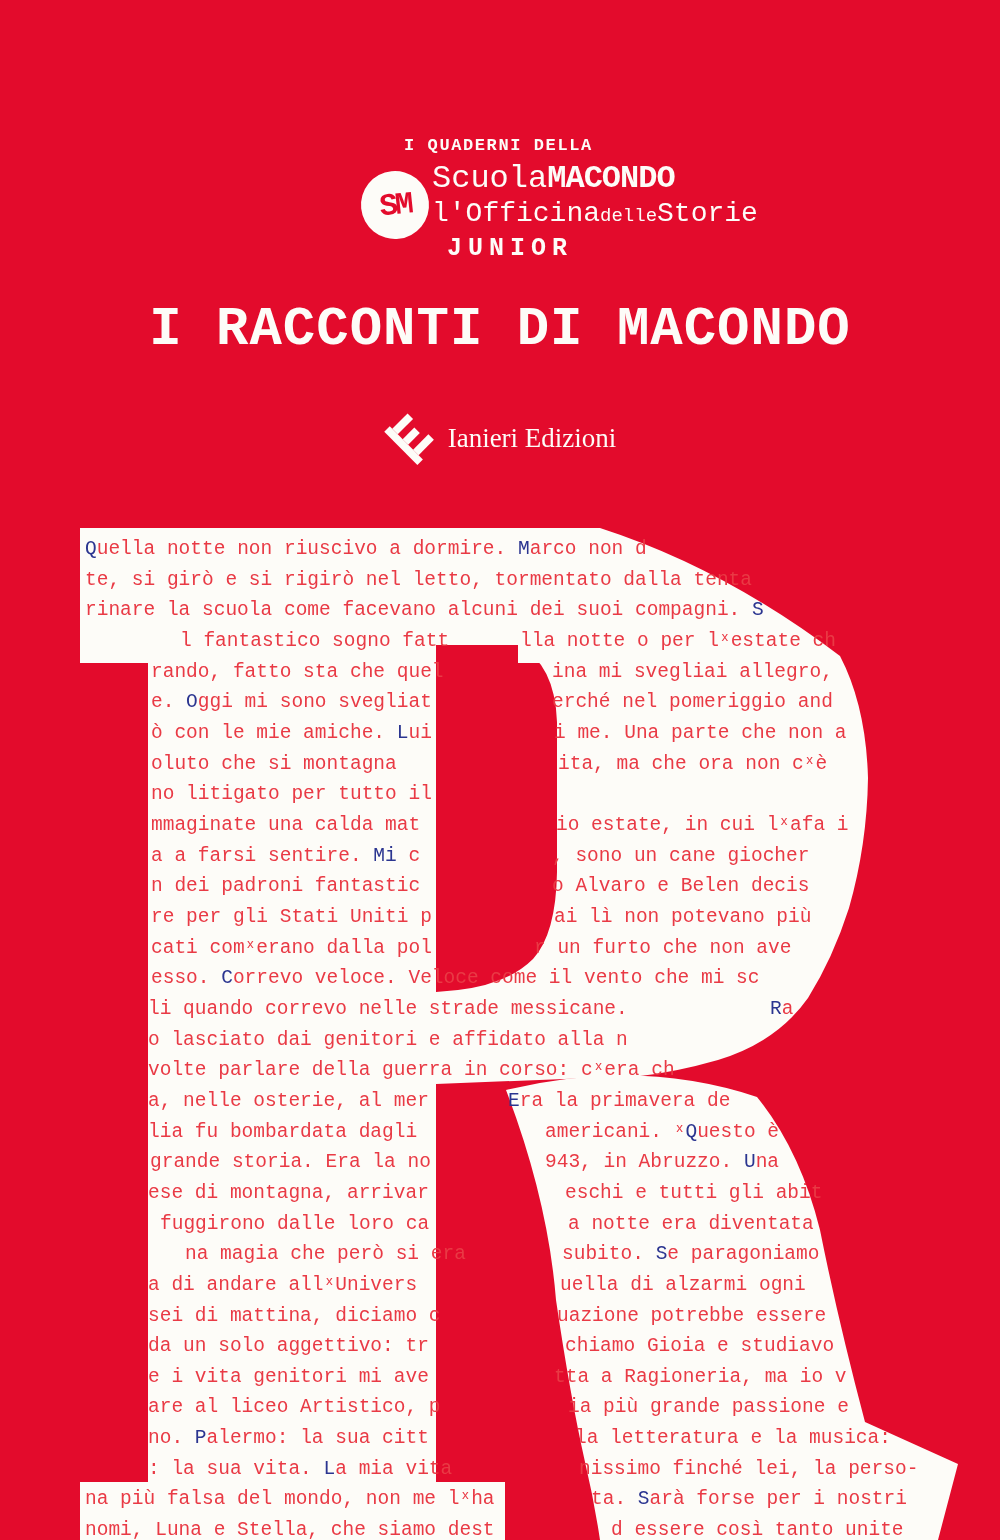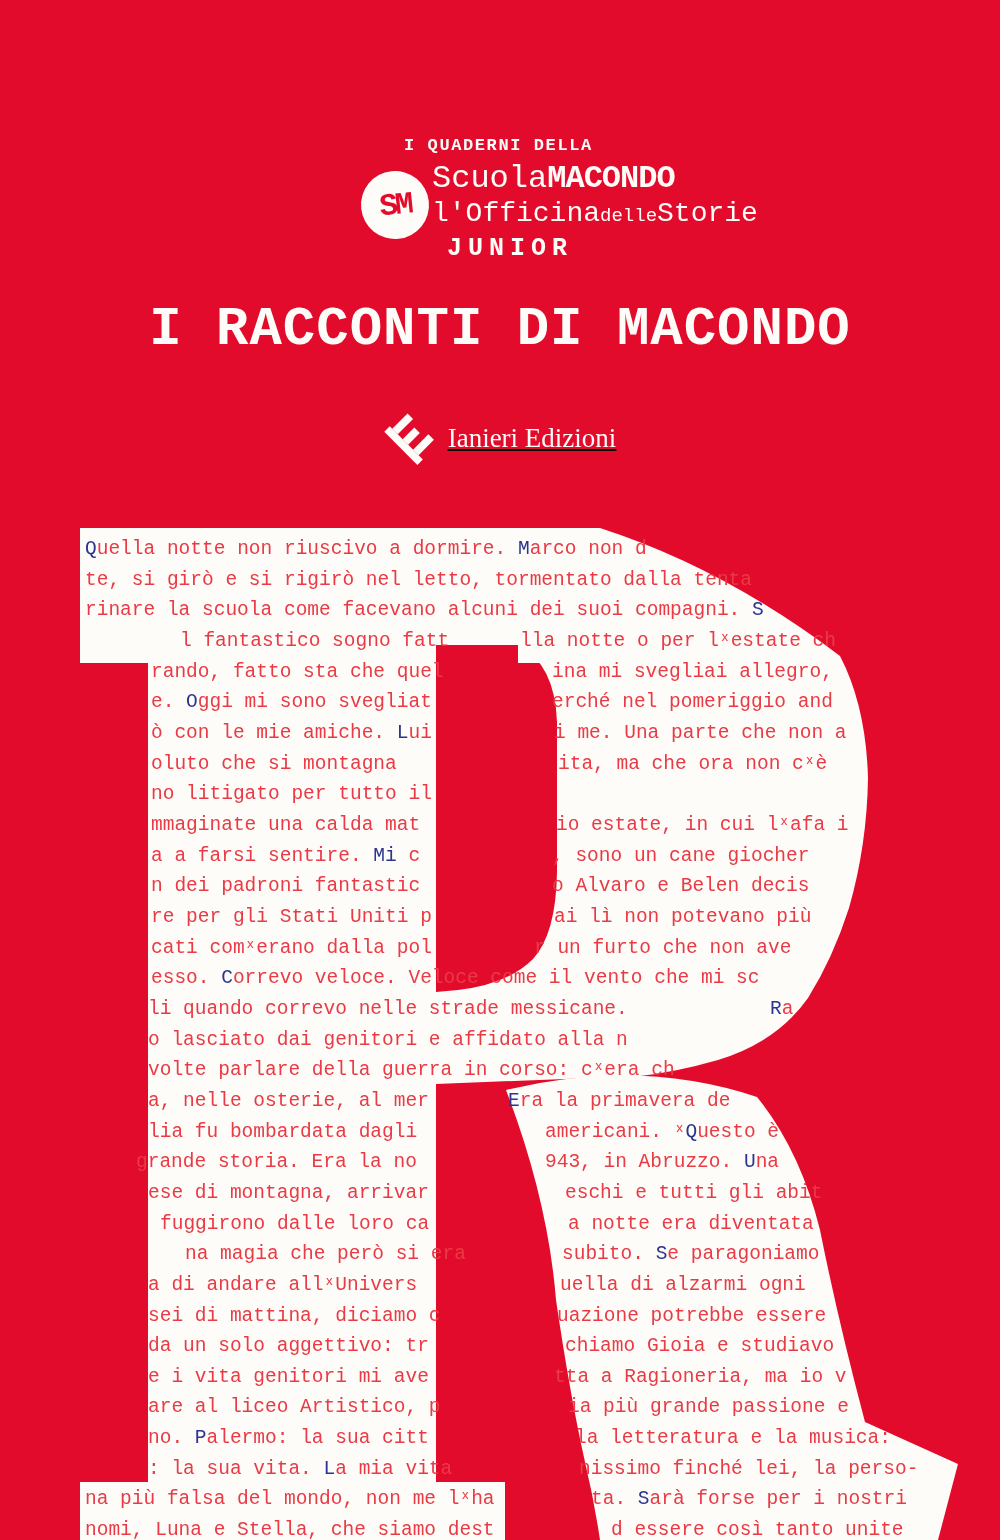--- a/index.html
+++ b/index.html
@@ -21,21 +21,21 @@
   .tagline .small{font-size:19px;}
   .junior{left:447px;top:234px;font-size:25px;font-weight:700;
     letter-spacing:6px;white-space:nowrap;}
 
   
   .main-title{left:0;top:299px;width:1000px;text-align:center;
     font-size:54px;font-weight:700;letter-spacing:1px;white-space:nowrap;}
 
   
   .publisher-row{left:0;top:408px;width:1000px;display:flex;
-    justify-content:center;align-items:center;gap:12px;text-decoration:underline;}
+    justify-content:center;align-items:center;gap:12px;}
   .pub-name{font-family:"Liberation Serif",serif;font-size:27px;}
 
   
   #glyph{position:absolute;left:0;top:0;}
   .text-line{position:absolute;left:0;width:1000px;height:31px;
     font-size:19.5px;line-height:31px;white-space:pre;}
   .text-line .seg{position:absolute;top:0;}
 </style>
 </head>
 <body style="background: rgb(227, 11, 44);">
@@ -108,21 +108,21 @@
       <div class="text-line" style="top: 841px;"><span class="seg" style="left: 151px;"><span style="color: rgb(233, 58, 69);">a a farsi sentire. </span><span style="color: rgb(43, 53, 144);">Mi</span><span style="color: rgb(233, 58, 69);"> c</span></span><span class="seg" style="left: 552px;"><span style="color: rgb(233, 58, 69);">, sono un cane giocher</span></span></div>
       <div class="text-line" style="top: 871px;"><span class="seg" style="left: 151px;"><span style="color: rgb(233, 58, 69);">n dei padroni fantastic</span></span><span class="seg" style="left: 552px;"><span style="color: rgb(233, 58, 69); text-align: center;">o Alvaro e Belen decis</span></span></div>
       <div class="text-line" style="top: 902px;"><span class="seg" style="left: 151px;"><span style="color: rgb(233, 58, 69);">re per gli Stati Uniti p</span></span><span class="seg" style="left: 554px;"><span style="color: rgb(233, 58, 69);">ai lì non potevano più</span></span></div>
       <div class="text-line" style="top: 933px;"><span class="seg" style="left: 151px;"><span style="color: rgb(233, 58, 69);">cati comˣerano dalla pol</span></span><span class="seg" style="left: 534px;"><span style="color: rgb(233, 58, 69);">r un furto che non ave</span></span></div>
       <div class="text-line" style="top: 963px;"><span class="seg" style="left: 151px;"><span style="color: rgb(233, 58, 69);">esso. </span><span style="color: rgb(43, 53, 144);">C</span><span style="color: rgb(233, 58, 69);">orrevo veloce. Veloce come il vento che mi sc</span></span></div>
       <div class="text-line" style="top: 994px;"><span class="seg" style="left: 148px;"><span style="color: rgb(233, 58, 69);">li quando correvo nelle strade messicane.</span></span><span class="seg" style="left: 770px;"><span style="color: rgb(43, 53, 144);">R</span><span style="color: rgb(233, 58, 69);">a</span></span></div>
       <div class="text-line" style="top: 1025px;"><span class="seg" style="left: 148px;"><span style="color: rgb(233, 58, 69);">o lasciato dai genitori e affidato alla n</span></span></div>
       <div class="text-line" style="top: 1055px;"><span class="seg" style="left: 148px;"><span style="color: rgb(233, 58, 69);">volte parlare della guerra in corso: cˣera ch</span></span></div>
       <div class="text-line" style="top: 1086px;"><span class="seg" style="left: 148px;"><span style="color: rgb(233, 58, 69);">a, nelle osterie, al mer</span></span><span class="seg" style="left: 508px;"><span style="color: rgb(43, 53, 144);">E</span><span style="color: rgb(233, 58, 69);">ra la primavera de</span></span></div>
       <div class="text-line" style="top: 1117px;"><span class="seg" style="left: 148px;"><span style="color: rgb(233, 58, 69);">lia fu bombardata dagli</span></span><span class="seg" style="left: 545px;"><span style="color: rgb(233, 58, 69);">americani. ˣ</span><span style="color: rgb(43, 53, 144);">Q</span><span style="color: rgb(233, 58, 69);">uesto è</span></span></div>
-      <div class="text-line" style="top: 1147px;"><span class="seg" style="left: 136px;"><span style="color: rgb(233, 58, 69);">grande storia. Era la no</span></span><span class="seg" style="left: 545px;"><span style="color: rgb(233, 58, 69);">943, in Abruzzo. </span><span style="color: rgb(43, 53, 144);">U</span><span style="color: rgb(233, 58, 69);">na</span></span></div>
+      <div class="text-line" style="top: 1147px;"><span class="seg" style="left: 150px;"><span style="color: rgb(233, 58, 69);">grande storia. Era la no</span></span><span class="seg" style="left: 545px;"><span style="color: rgb(233, 58, 69);">943, in Abruzzo. </span><span style="color: rgb(43, 53, 144);">U</span><span style="color: rgb(233, 58, 69);">na</span></span></div>
       <div class="text-line" style="top: 1178px;"><span class="seg" style="left: 148px;"><span style="color: rgb(233, 58, 69);">ese di montagna, arrivar</span></span><span class="seg" style="left: 565px;"><span style="color: rgb(233, 58, 69);">eschi e tutti gli abit</span></span></div>
       <div class="text-line" style="top: 1209px;"><span class="seg" style="left: 160px;"><span style="color: rgb(233, 58, 69);">fuggirono dalle loro ca</span></span><span class="seg" style="left: 568px;"><span style="color: rgb(233, 58, 69);">a notte era diventata</span></span></div>
       <div class="text-line" style="top: 1239px;"><span class="seg" style="left: 160px; margin-left: 25px;"><span style="color: rgb(233, 58, 69);">na magia che però si era</span></span><span class="seg" style="left: 562px;"><span style="color: rgb(233, 58, 69);">subito. </span><span style="color: rgb(43, 53, 144);">S</span><span style="color: rgb(233, 58, 69);">e paragoniamo</span></span></div>
       <div class="text-line" style="top: 1270px;"><span class="seg" style="left: 148px;"><span style="color: rgb(233, 58, 69);">a di andare allˣUnivers</span></span><span class="seg" style="left: 560px;"><span style="color: rgb(233, 58, 69);">uella di alzarmi ogni</span></span></div>
       <div class="text-line" style="top: 1301px;"><span class="seg" style="left: 557px;"><span style="color: rgb(233, 58, 69);">uazione potrebbe essere</span></span><span class="seg" style="left: 148px;"><span style="color: rgb(233, 58, 69);">sei di mattina, diciamo c</span></span></div>
       <div class="text-line" style="top: 1331px;"><span class="seg" style="left: 148px;"><span style="color: rgb(233, 58, 69);">da un solo aggettivo: tr</span></span><span class="seg" style="left: 565px;"><span style="color: rgb(233, 58, 69);">chiamo Gioia e studiavo</span></span></div>
       <div class="text-line" style="top: 1362px;"><span class="seg" style="left: 148px;"><span style="color: rgb(233, 58, 69);">e i vita genitori mi ave</span></span><span class="seg" style="left: 554px;"><span style="color: rgb(233, 58, 69);">tta a Ragioneria, ma io v</span></span></div>
       <div class="text-line" style="top: 1392px;"><span class="seg" style="left: 568px;"><span style="color: rgb(233, 58, 69);">ia più grande passione e</span></span><span class="seg" style="left: 148px;"><span style="color: rgb(233, 58, 69);">are al liceo Artistico, p</span></span></div>
       <div class="text-line" style="top: 1423px;"><span class="seg" style="left: 148px;"><span style="color: rgb(233, 58, 69);">no. </span><span style="color: rgb(43, 53, 144);">P</span><span style="color: rgb(233, 58, 69);">alermo: la sua citt</span></span><span class="seg" style="left: 575px;"><span style="color: rgb(233, 58, 69);">la letteratura e la musica:</span></span></div>
       <div class="text-line" style="top: 1454px;"><span class="seg" style="left: 148px;"><span style="color: rgb(233, 58, 69);">: la sua vita. </span><span style="color: rgb(43, 53, 144);">L</span><span style="color: rgb(233, 58, 69);">a mia vita</span></span><span class="seg" style="left: 579px;"><span style="color: rgb(233, 58, 69);">nissimo finché lei, la perso-</span></span></div>

